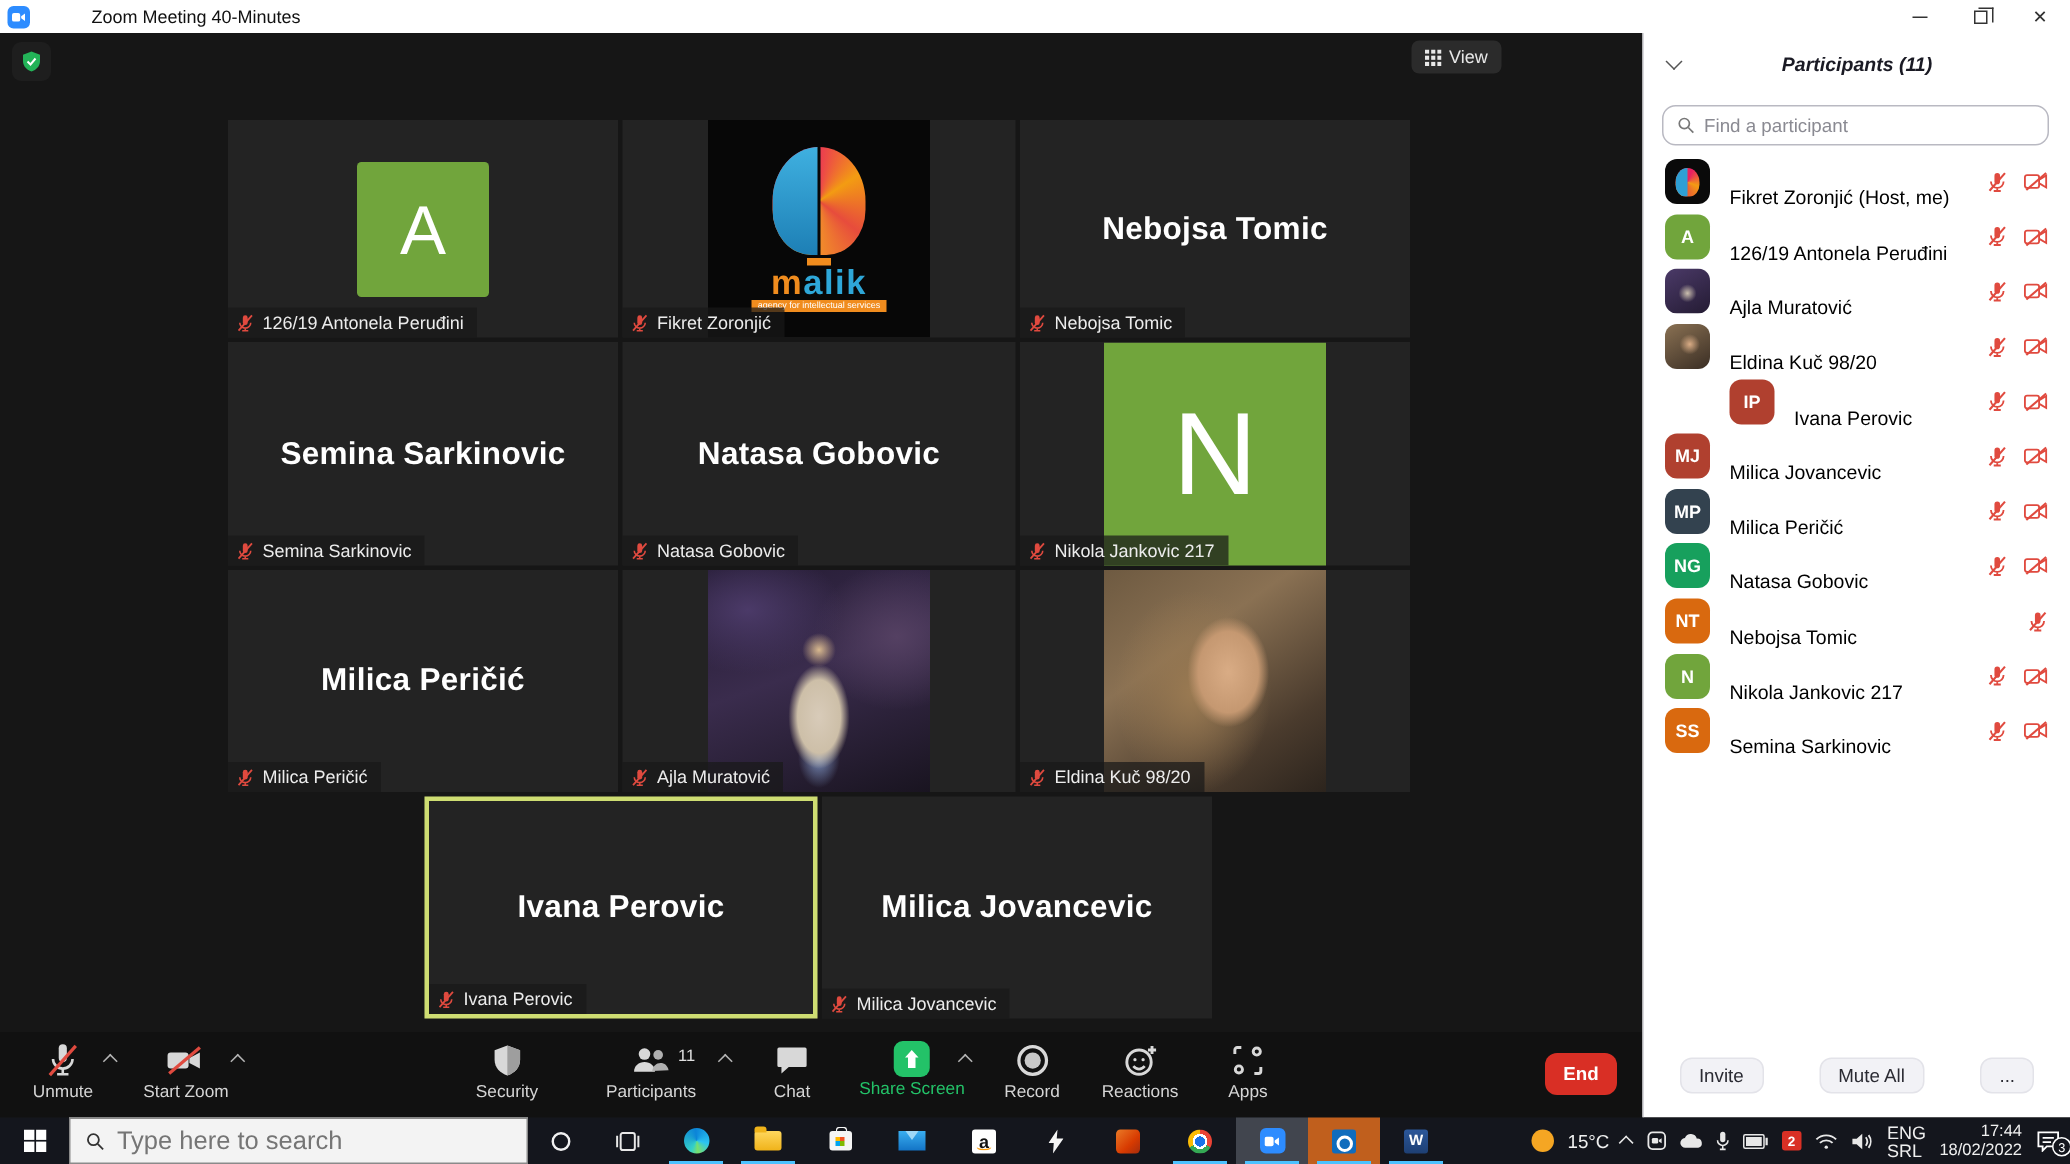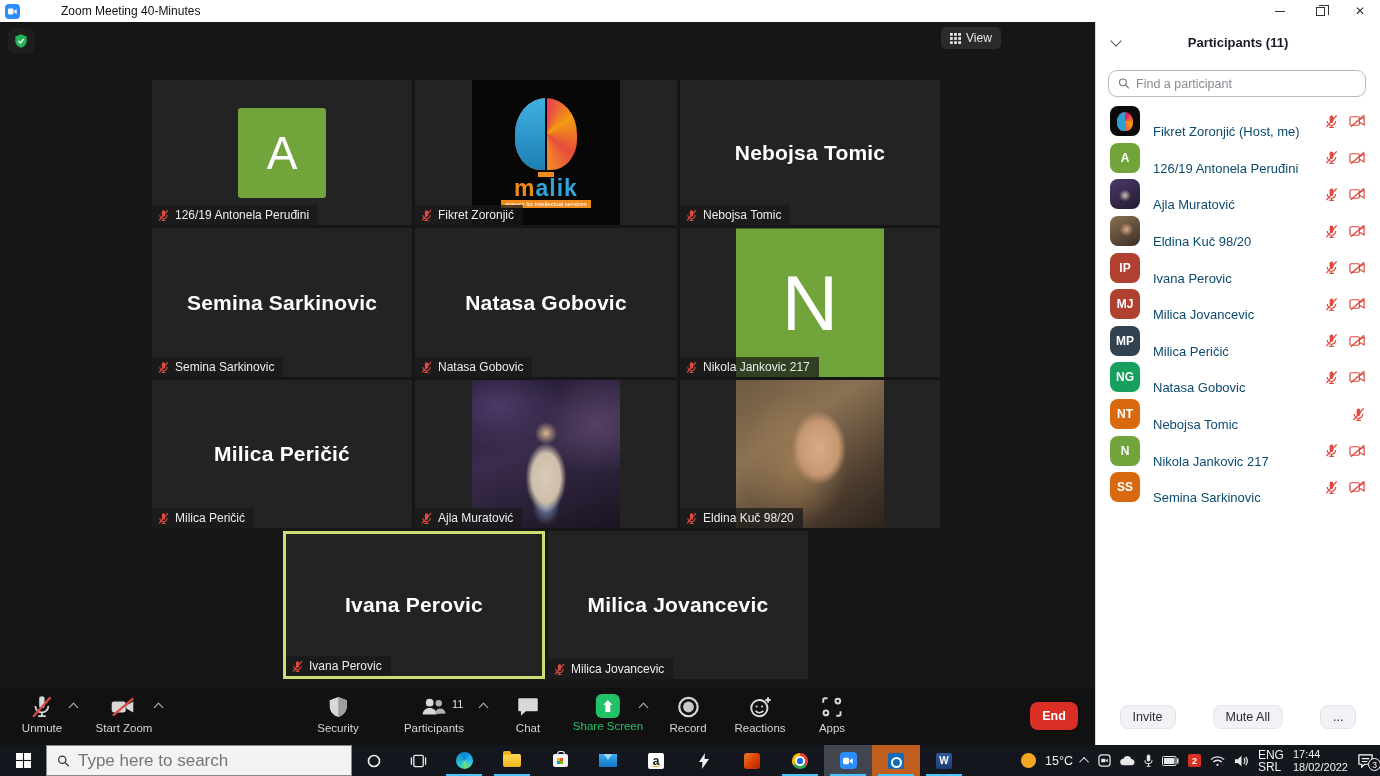--- a/index.html
+++ b/index.html
@@ -64,34 +64,34 @@
   .tb-ctl { position:absolute; top:6px; transform:translateX(-50%); display:flex; flex-direction:column; align-items:center; gap:2px; color:#d8d8d8; }
   .tb-label { font-size:11.5px; color:#d5d5d5; white-space:nowrap; }
   .tb-label.green { color:var(--share-green); }
   .chev { position:absolute; width:7px; height:7px; border-left:1.6px solid #b5b5b5; border-top:1.6px solid #b5b5b5; transform:rotate(45deg); }
   .share-sq { width:24px; height:24px; border-radius:6px; background:var(--share-green); display:flex; align-items:center; justify-content:center; }
   .pcount { font-size:11px; color:#e0e0e0; position:absolute; }
   .end-btn { position:absolute; left:1030px; top:14px; width:48px; height:28px; border-radius:8px; background:var(--end-red); color:#fff; font-size:12.5px; font-weight:bold; display:flex; align-items:center; justify-content:center; }
 
   
   .panel { position:absolute; left:1095px; top:22px; width:285px; height:723px; background:#ffffff; border-left:1px solid #d9d9de; }
-  .panel-header { position:absolute; left:0; top:8px; width:100%; height:24px; display:flex; align-items:center; justify-content:center; font-size:13px; font-weight:bold; color:#1a1a24; }
+  .panel-header { position:absolute; left:0; top:8px; width:100%; height:24px; display:flex; align-items:center; justify-content:center; font-size:13px; font-weight:bold; color:#1a1a24;font-style:italic; }
   .panel-chevron { position:absolute; left:16px; top:15px; width:8px; height:8px; border-left:1.6px solid #555; border-bottom:1.6px solid #555; transform:rotate(-45deg); }
   .panel-search { position:absolute; left:12px; top:48px; width:258px; height:27px; border:1px solid #b9b9c2; border-radius:9px; display:flex; align-items:center; padding:0 9px; gap:6px; background:#fff; }
   .panel-search input { border:none; outline:none; font-size:12.5px; color:#333; width:100%; font-family:"Liberation Sans",sans-serif; background:transparent; }
   .panel-search input::placeholder { color:#8a8a92; }
   .plist { position:absolute; left:0; top:81px; width:100%; }
   .prow { height:36.6px; display:flex; align-items:center; padding:0 14px; gap:13px; }
   .pavatar { width:30px; height:30px; border-radius:8px; flex:none; display:flex; align-items:center; justify-content:center; color:#fff; font-size:12px; font-weight:bold; }
   .pavatar.mini-logo { background:#0a0a0a; }
   .mini-bulb { width:16px; height:19px; border-radius:50% 50% 42% 42%; background:conic-gradient(from 200deg,#f5a623,#e74c3c,#e91e63,#f39c12,#e74c3c); position:relative; overflow:hidden; }
   .mini-bulb::before { content:""; position:absolute; left:0; top:0; width:50%; height:100%; background:#2e9fd4; }
   .pavatar.ph-purple { background:radial-gradient(circle 8px at 50% 55%, #cbbfae 0%, transparent 75%), linear-gradient(150deg,#4b3a68,#241b33); }
   .pavatar.ph-tan { background:radial-gradient(circle 9px at 55% 45%, #d9ac85 0%, transparent 75%), linear-gradient(150deg,#8a7153,#3a2e24); }
-  .pname { font-size:13px; color:#0c4a6e; flex:1; white-space:nowrap; overflow:hidden;margin-top:21px; }
+  .pname { font-size:13px; color:#000000; flex:1; white-space:nowrap; overflow:hidden;margin-top:21px; }
   .picos { display:flex; gap:10px; align-items:center; }
   .panel-footer { position:absolute; left:0; top:683px; width:100%; display:flex; justify-content:center; gap:37px; }
   .pf-btn { background:#f2f2f6; border:1px solid #e3e3e9; border-radius:8px; font-size:12.5px; color:#2b2b33; padding:4px 12px; }
 
   
   .taskbar { position:absolute; left:0; top:745px; width:1380px; height:31px; background:var(--taskbar-bg); display:flex; align-items:stretch; }
   .tb-start { width:46px; display:flex; align-items:center; justify-content:center; }
   .tb-searchbox { width:306px; background:#f3f3f3; border:1px solid #8a8a8a; display:flex; align-items:center; gap:8px; padding:0 10px; }
   .tb-searchbox input { border:none; outline:none; background:transparent; font-size:17px; color:#701a75; width:100%; font-family:"Liberation Sans",sans-serif; }
   .tb-cell { width:44px; display:flex; align-items:center; justify-content:center; position:relative; }
@@ -114,21 +114,21 @@
   .zoomapp-ico { width:17px; height:17px; border-radius:4px; background:var(--zoom-blue); display:flex; align-items:center; justify-content:center; }
   .outlook-ico { width:16px; height:16px; border-radius:2px; background:#0f6cbd; position:relative; }
   .outlook-ico::after { content:""; position:absolute; left:3px; top:4px; width:7px; height:7px; border:2px solid #fff; border-radius:50%; }
   .word-ico { width:16px; height:16px; border-radius:2px; background:linear-gradient(#2b579a,#1e3f73); color:#fff; font-size:10px; font-weight:bold; display:flex; align-items:center; justify-content:center; }
   .tray { margin-left:auto; display:flex; align-items:center; gap:9px; padding-right:6px; color:#f0f0f0; }
   .weather-dot { width:15px; height:15px; border-radius:50%; background:#f5a623; }
   .tray-temp { font-size:12.5px; }
   .tray-chev { width:7px; height:7px; border-left:1.5px solid #e8e8e8; border-top:1.5px solid #e8e8e8; transform:rotate(45deg) translateY(2px); }
   .tray-red { width:13px; height:13px; background:#d93025; border-radius:2px; color:#fff; font-size:9px; font-weight:bold; display:flex; align-items:center; justify-content:center; }
   .tray-2line { font-size:12px; line-height:12px; text-align:left; }
-  .tray-clock { font-size:11px; line-height:13px; text-align:left; }
+  .tray-clock { font-size:11px; line-height:13px; text-align:right; }
   .notif-wrap { position:relative; display:flex; align-items:center; }
   .notif-badge { position:absolute; right:-7px; bottom:-3px; width:13px; height:13px; border-radius:50%; background:#14161d; border:1px solid #fff; color:#fff; font-size:8.5px; display:flex; align-items:center; justify-content:center; }
 </style>
 </head>
 <body>
 
 <div id="stage">
 
   <div class="titlebar">
     <span class="zoom-app-ico">
@@ -464,21 +464,21 @@
             </svg>
             <svg class="ic-vid icon-red" width="17" height="14" viewBox="0 0 18 14">
               <rect class="nf" x="1" y="2.5" width="10" height="9" rx="1.5"></rect>
               <path class="nf" d="M11.5 5.5L16 2.8v8.4l-4.5-2.7"></path>
               <line class="sl" x1="2" y1="13" x2="16" y2="1"></line>
             </svg>
           </span>
       </div>
 
       <div class="prow">
-        <span class="pavatar" style="background: rgb(176, 64, 47);">IP</span>
+        <span class="pavatar" style="background: rgb(176, 64, 47); margin-left: 43px;">IP</span>
         <span class="pname">Ivana Perovic</span>
         <span class="picos">
             <svg class="ic-mic icon-red" width="15" height="15" viewBox="0 0 16 16">
               <rect class="fl" x="6" y="1.5" width="4" height="8" rx="2"></rect>
               <path class="nf" d="M3.5 7.5a4.5 4.5 0 0 0 9 0M8 12v2.2M5.5 14.2h5"></path>
               <line class="sl" x1="2.5" y1="14" x2="13.5" y2="1.5"></line>
             </svg>
             <svg class="ic-vid icon-red" width="17" height="14" viewBox="0 0 18 14">
               <rect class="nf" x="1" y="2.5" width="10" height="9" rx="1.5"></rect>
               <path class="nf" d="M11.5 5.5L16 2.8v8.4l-4.5-2.7"></path>

